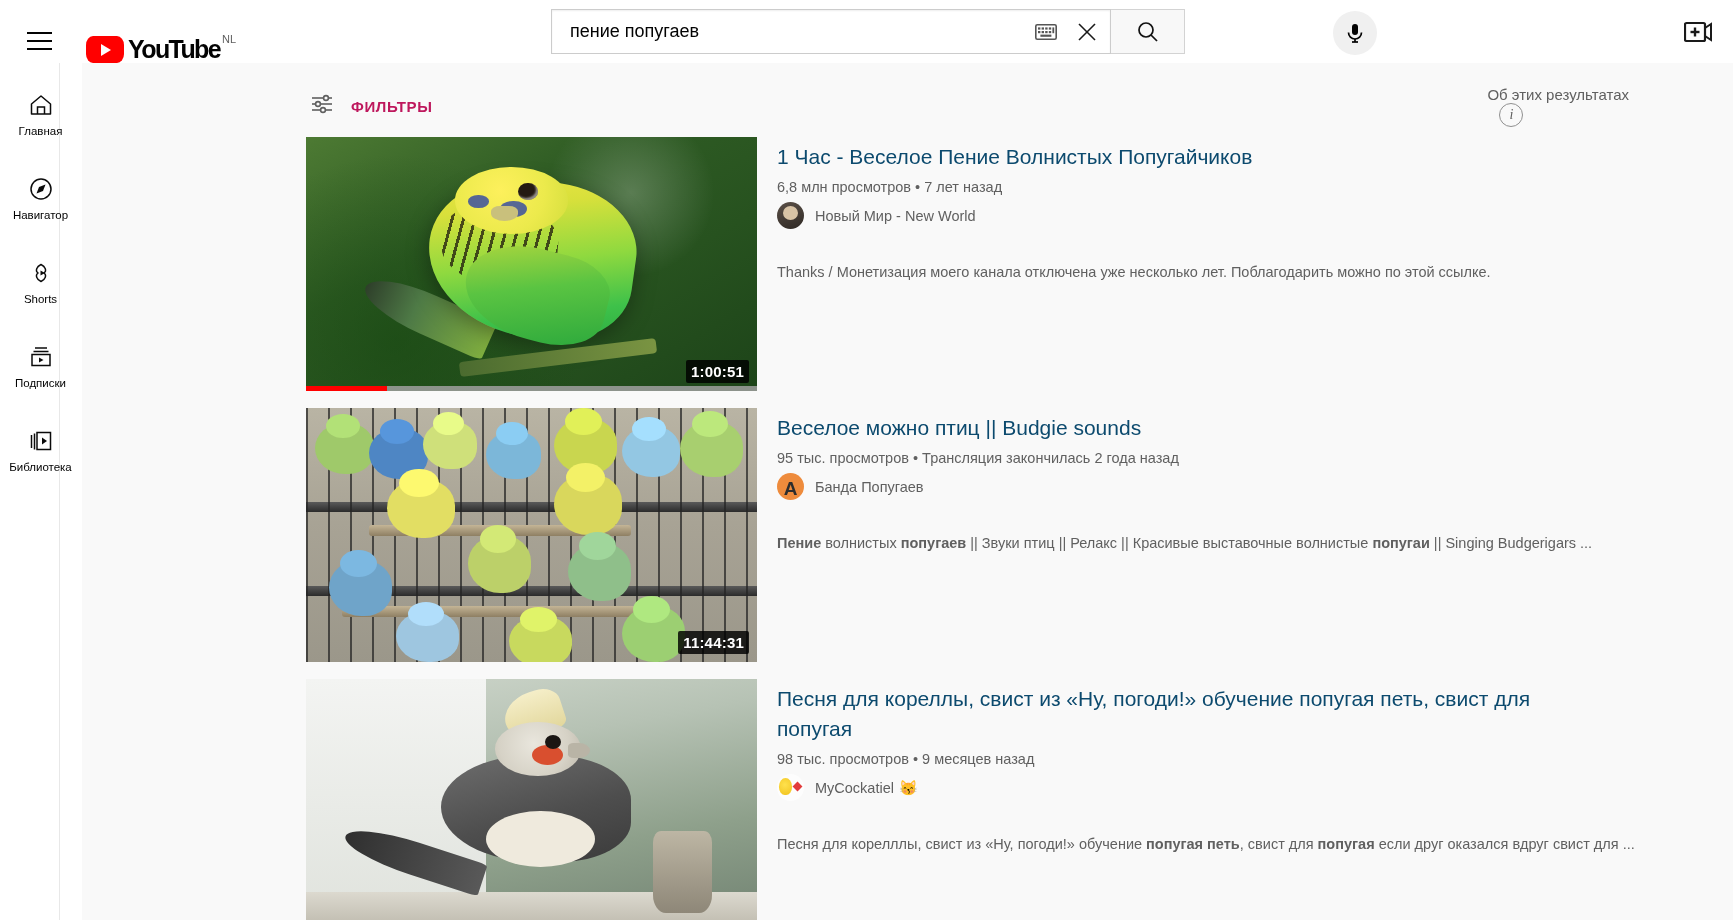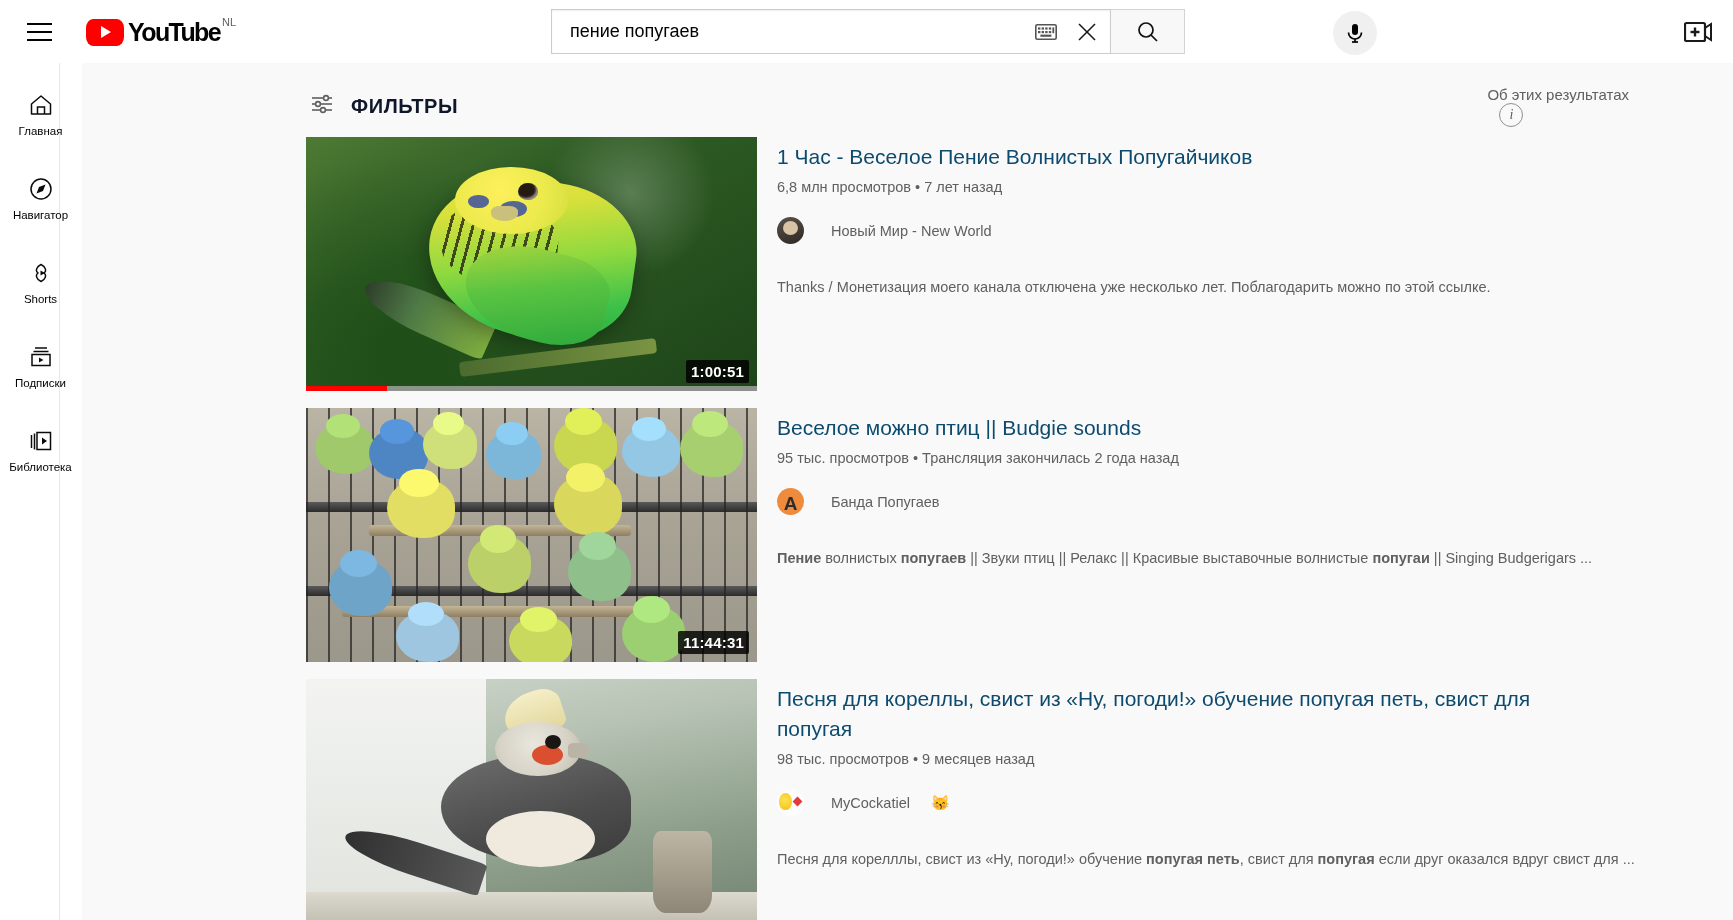--- a/index.html
+++ b/index.html
@@ -13,21 +13,21 @@
   }
 
   
   .topbar {
     position: absolute;
     top: 0; left: 0;
     width: 1733px;
     height: 63px;
     background: #ffffff;
     display: flex;
-    align-items: center;
+    align-items: flex-end;
     z-index: 20;
   }
   .hamburger {
     width: 44px; height: 44px;
     margin-left: 17px;
     display: flex; flex-direction: column;
     justify-content: center; align-items: center;
     cursor: pointer;
   }
   .hamburger span {
@@ -198,23 +198,23 @@
     justify-content: space-between;
     padding-top: 12px;
   }
   .filters-btn {
     display: flex;
     align-items: center;
     cursor: pointer;
     padding: 6px 4px;
   }
   .filters-label {
-    font-size: 20px;
+    font-size: 15px;
     font-weight: bold;
-    color: #0f172a;
+    color: #be185d;
     letter-spacing: 0.6px;
     margin-left: 17px;
   }
   .about-results {
     display: flex;
     align-items: flex-start;
     cursor: pointer;
     padding-right: 52px;
     flex-direction: column;
   }
@@ -288,23 +288,22 @@
     cursor: pointer;
   }
   .vid-stats {
     font-size: 14.5px;
     color: #606060;
     margin-top: 7px;
   }
   .channel-row {
     display: flex;
     align-items: center;
-    margin-top: 22px;
-    cursor: pointer;
-    gap: 16px;
+    margin-top: 7px;
+    cursor: pointer;
   }
   .avatar {
     width: 27px; height: 27px;
     border-radius: 50%;
     overflow: hidden;
     flex-shrink: 0;
     position: relative;
   }
   .channel-name {
     font-size: 14.5px;

